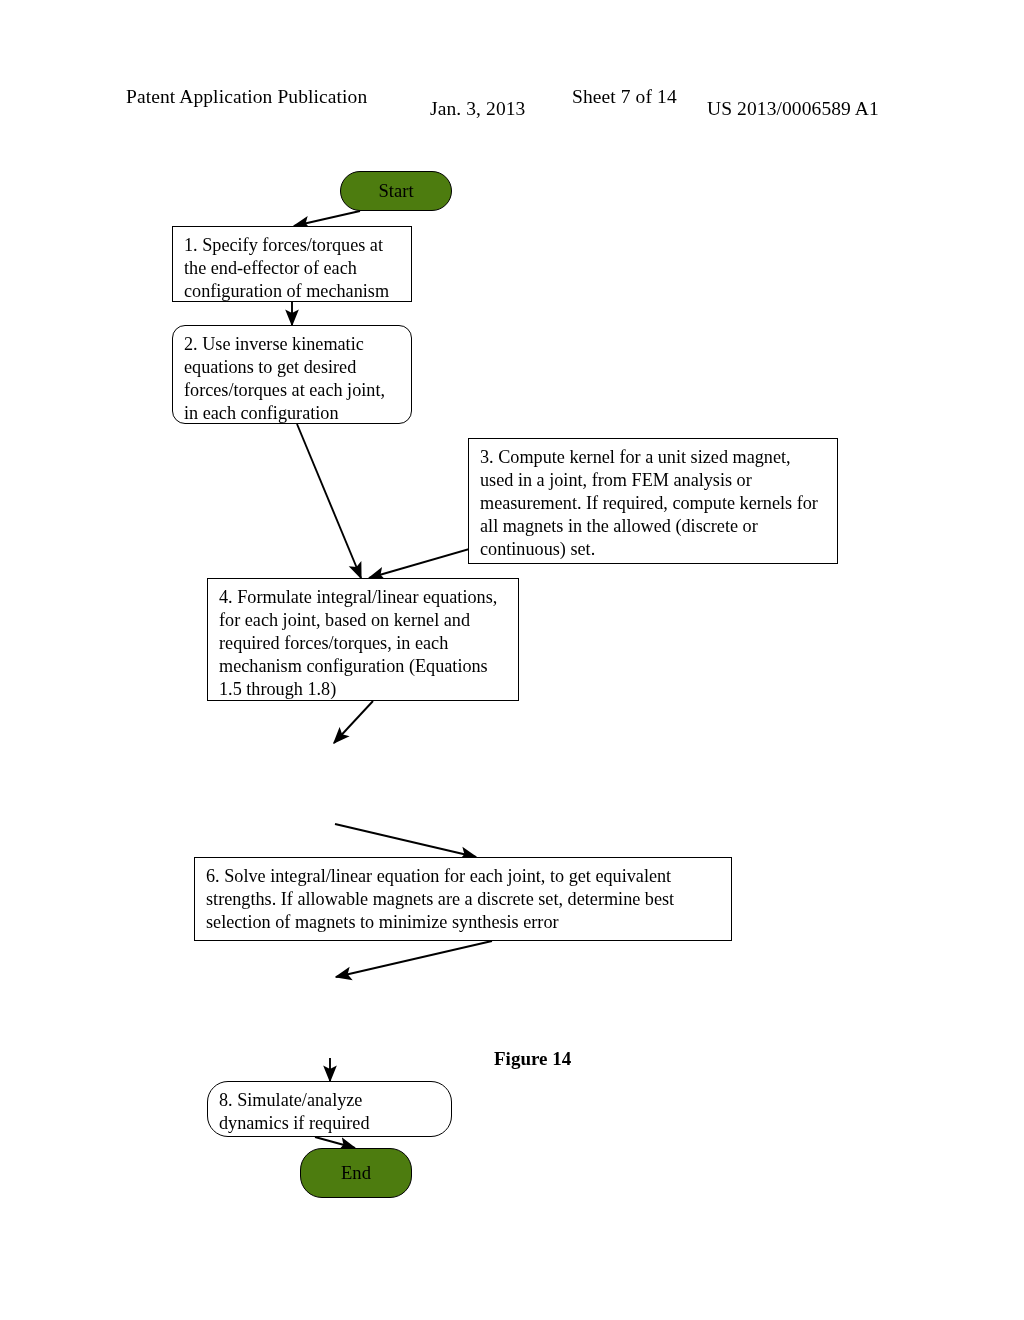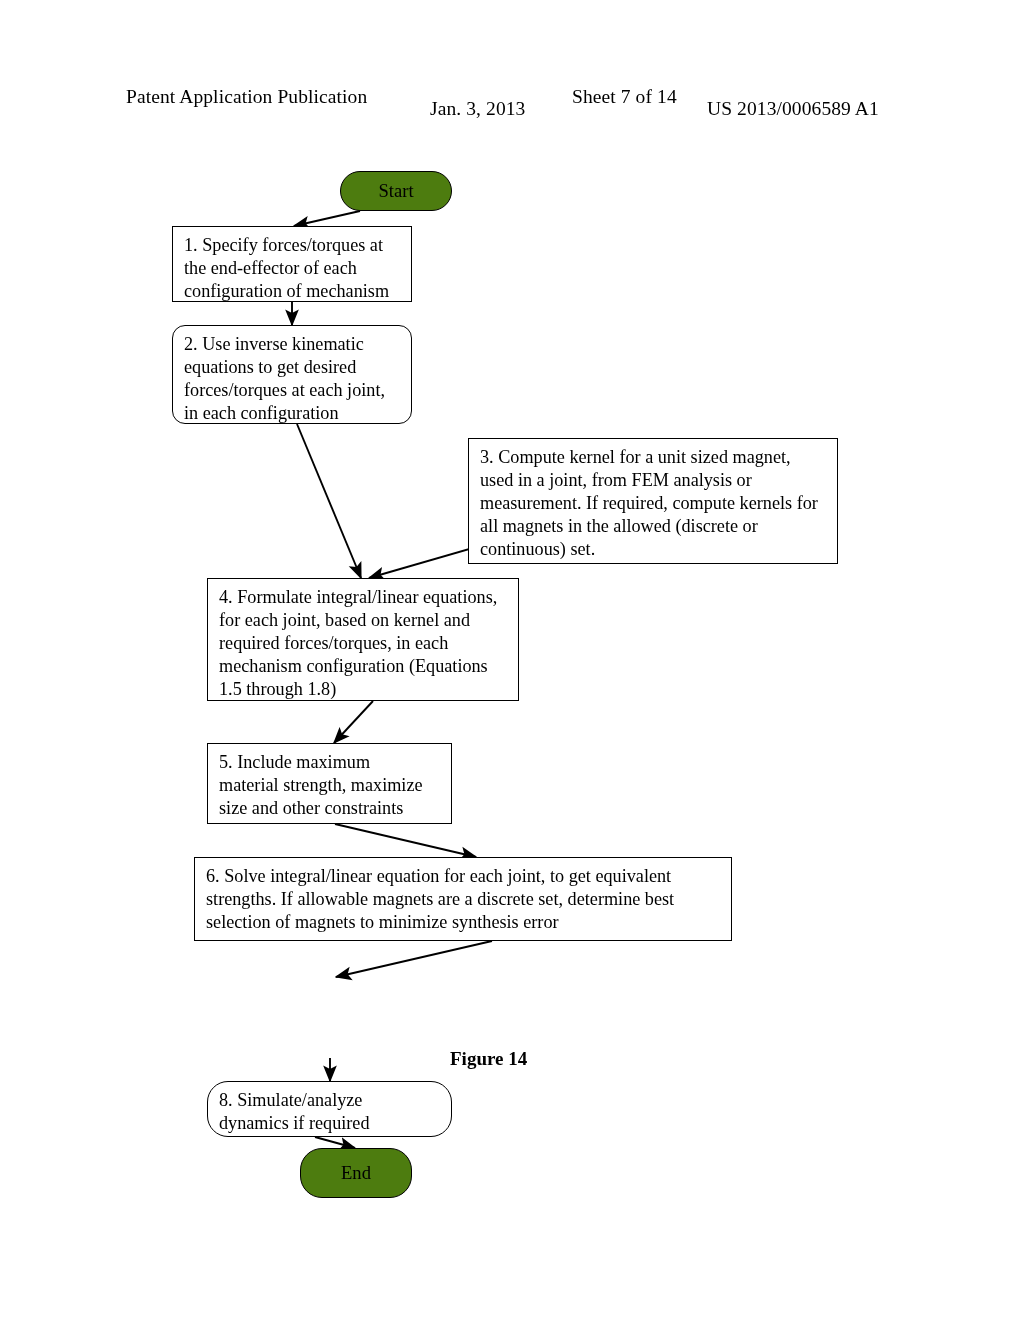--- a/index.html
+++ b/index.html
@@ -83,21 +83,21 @@
   #node-step3 { left: 468px; top: 398px;  width: 370px; height: 126px; margin-top: 40px; }
   #node-step4 { left: 207px; top: 578px;  width: 312px; height: 123px; }
   #node-step5 { left: 207px; top: 743px;  width: 245px; height: 81px; }
   #node-step6 { left: 194px; top: 857px;  width: 538px; height: 84px; }
   #node-step7 { left: 207px; top: 977px;  width: 245px; height: 81px; }
   #node-step8 { left: 207px; top: 1081px; width: 245px; height: 56px; border-radius: 21px; }
   #node-end   { left: 300px; top: 1148px; width: 112px; height: 50px; text-align: center; }
 
   #figure-caption {
     position: absolute;
-    left: 450px;
+    left: 494px;
     top: 1048px;
     font-family: "Liberation Serif", "DejaVu Serif", serif;
     font-weight: bold;
     font-size: 19px;
     white-space: nowrap;
     text-align: center;
   }
 </style>
 </head>
 <body>
@@ -144,21 +144,20 @@
   </div>
 
   <div class="node" id="node-step1">1. Specify forces/torques at the end-effector of each configuration of mechanism</div>
 
   <div class="node" id="node-step2">2. Use inverse kinematic equations to get desired forces/torques at each joint, in each configuration</div>
 
   <div class="node" id="node-step3">3. Compute kernel for a unit sized magnet, used in a joint, from FEM analysis or measurement. If required, compute kernels for all magnets in the allowed (discrete or continuous) set.</div>
 
   <div class="node" id="node-step4">4. Formulate integral/linear equations, for each joint, based on kernel and required forces/torques, in each mechanism configuration (Equations 1.5 through 1.8)</div>
 
-  <div class="node" id="node-step5">5. Include maximum material strength, maximize size and other constraints</div>
 
   <div class="node" id="node-step6">6. Solve integral/linear equation for each joint, to get equivalent strengths. If allowable magnets are a discrete set, determine best selection of magnets to minimize synthesis error</div>
 
 
   <div class="node" id="node-step8">8. Simulate/analyze dynamics if required</div>
 
   <div class="terminator" id="node-end">
     <span>End</span>
   </div>
 

